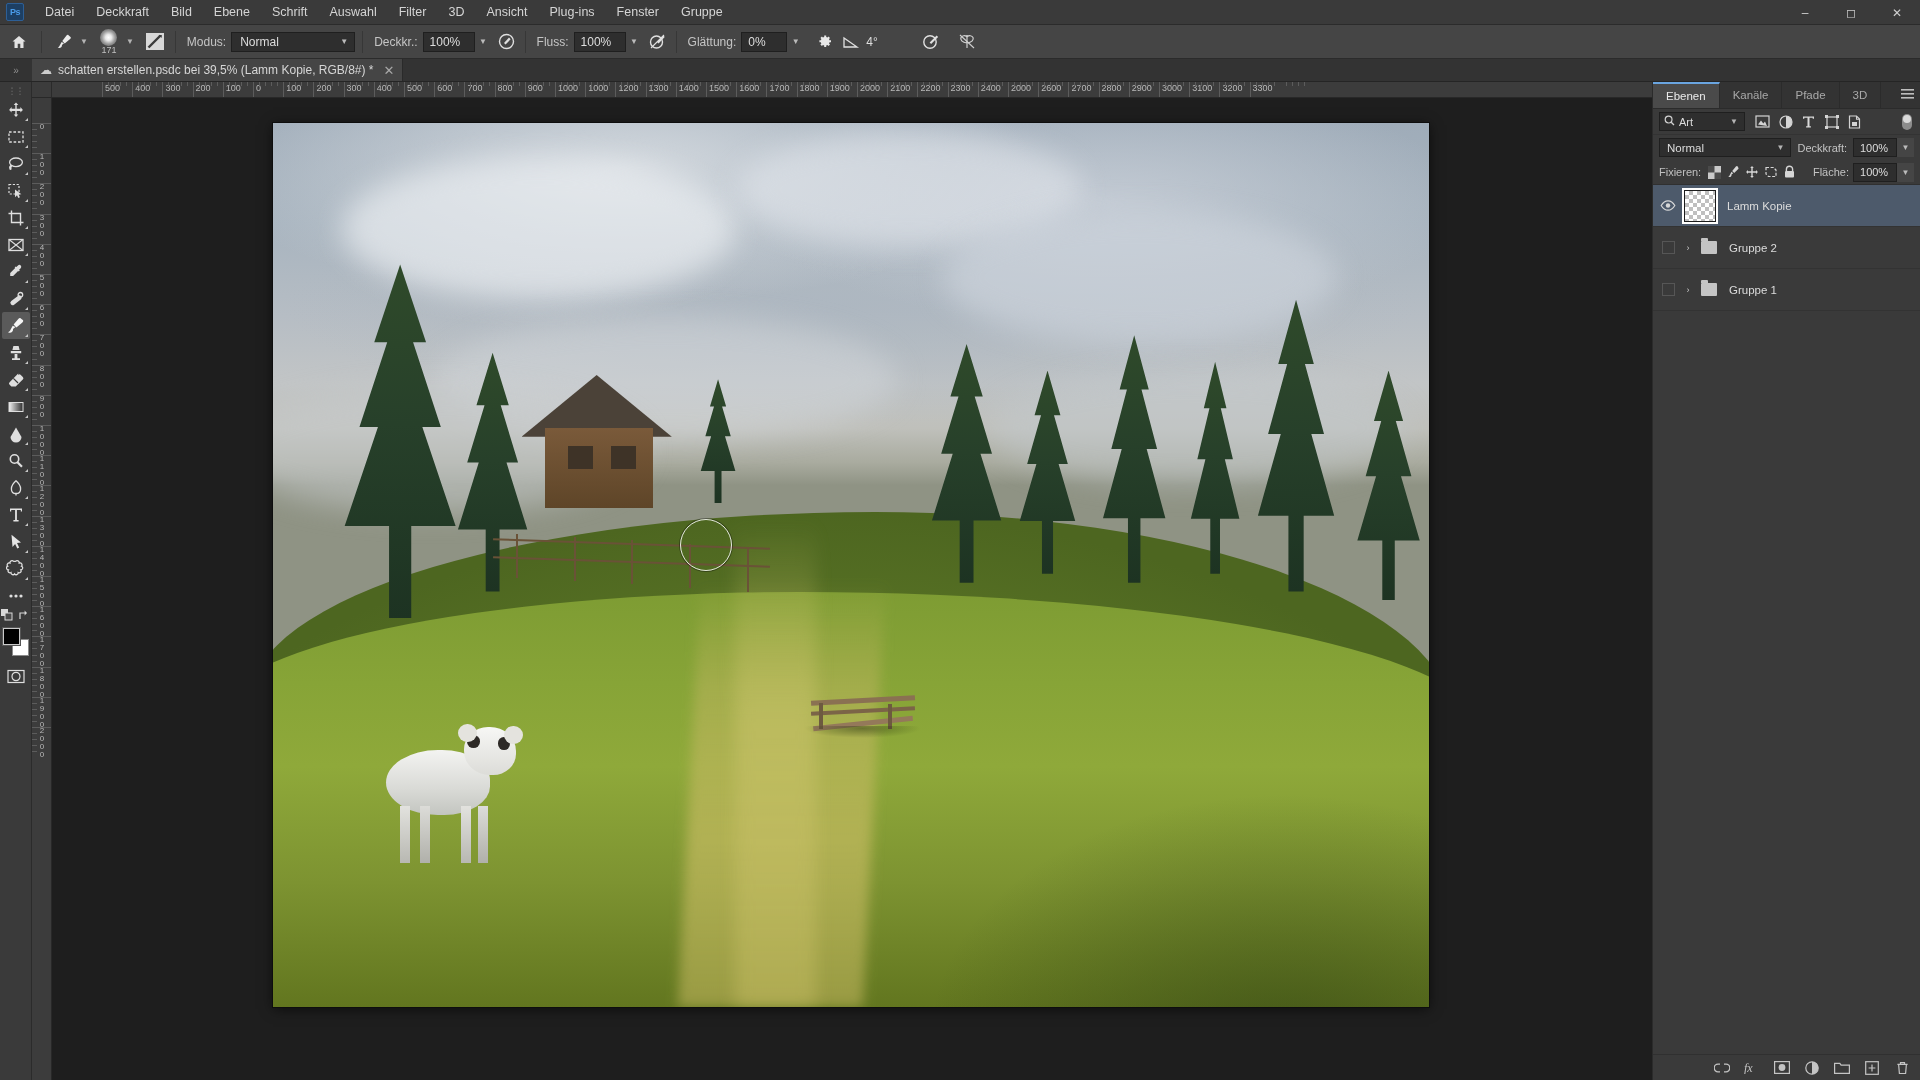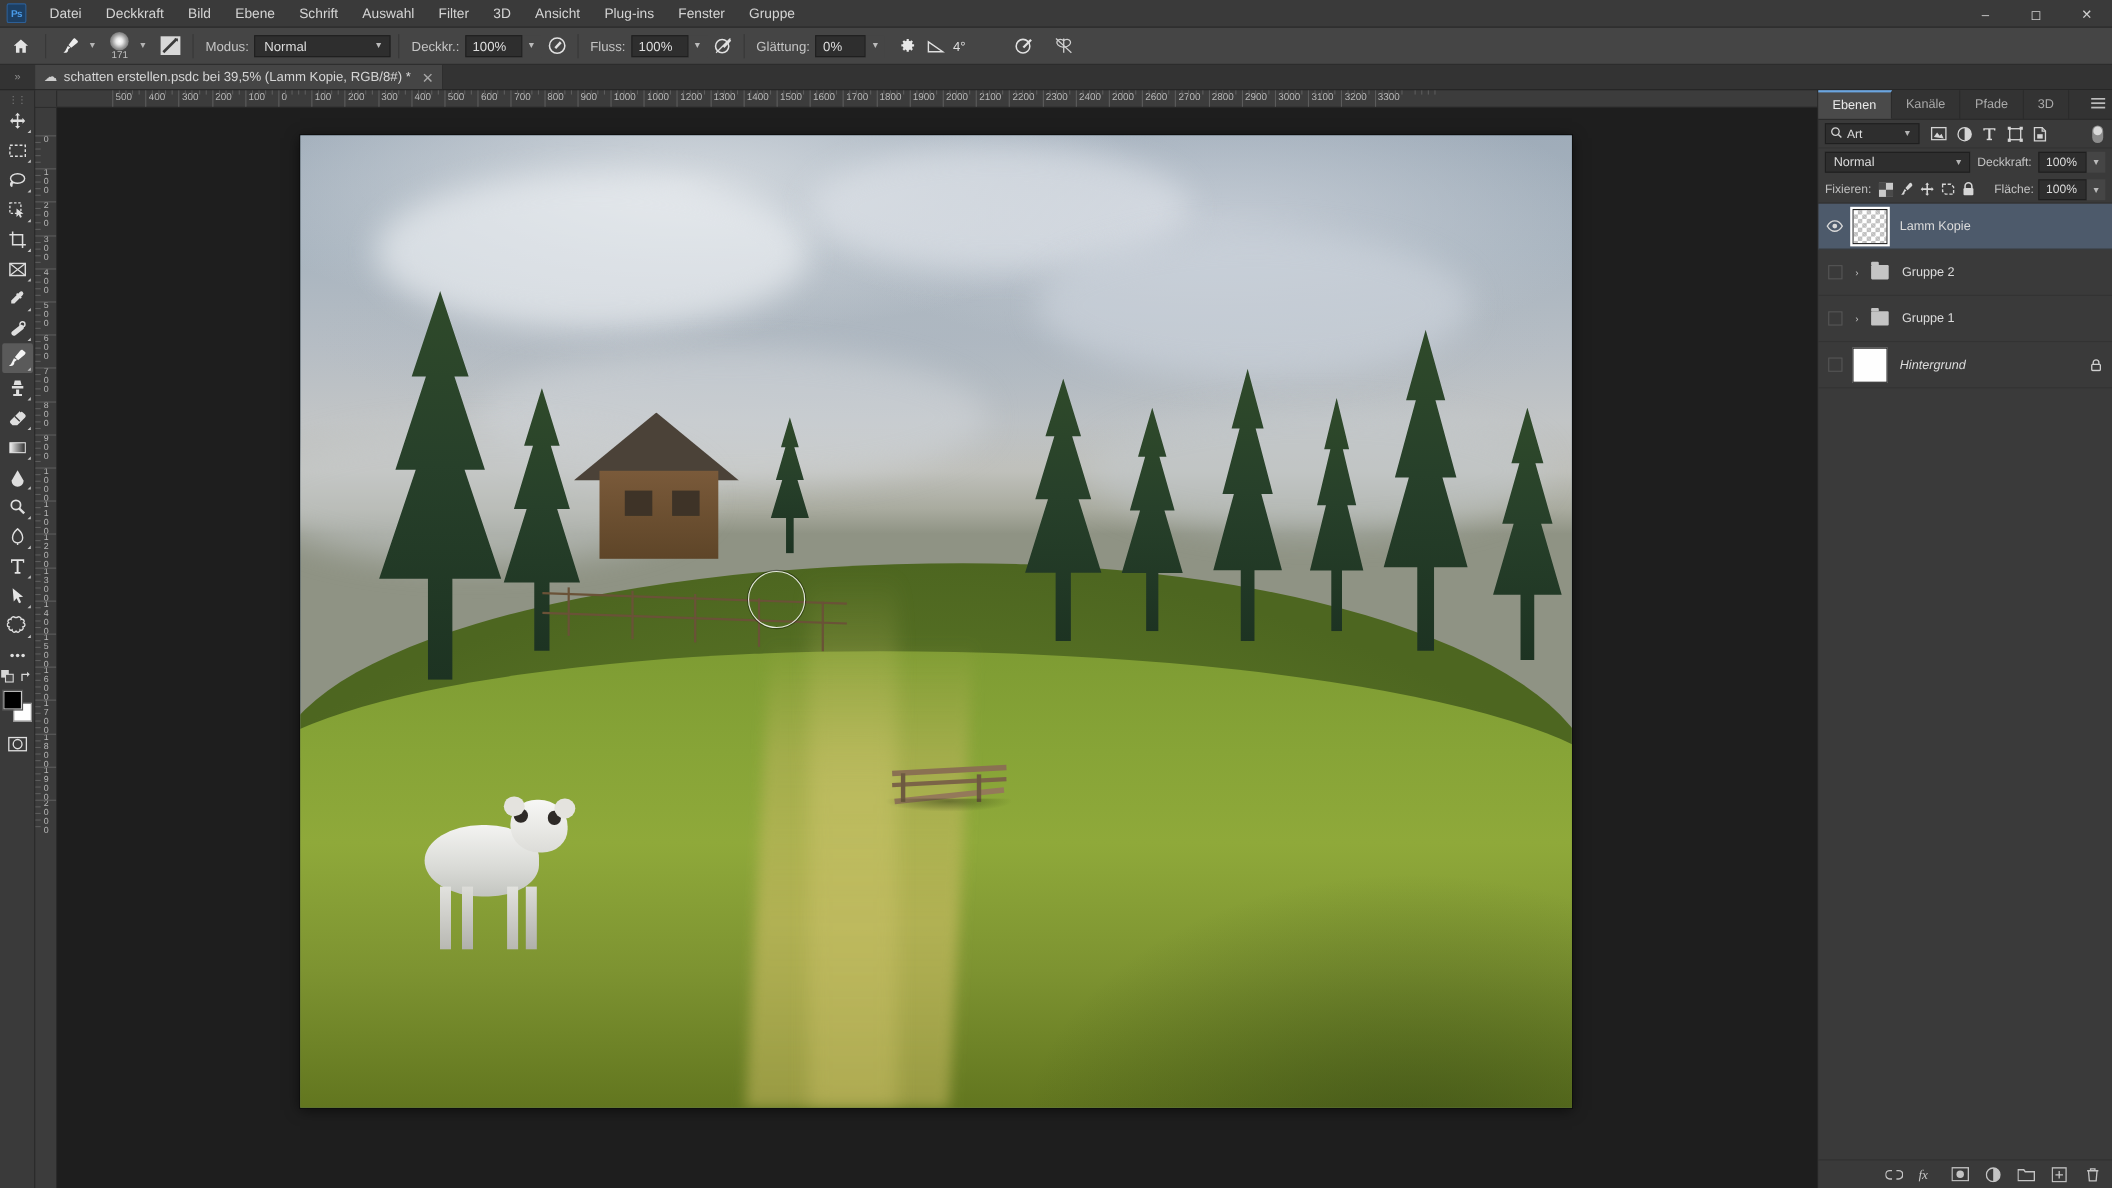--- a/index.html
+++ b/index.html
@@ -1162,35 +1162,20 @@
           <div class="layer">
             <div class="eye">
               <div style="width:13px;height:13px;border:1px solid #565656;"></div>
             </div>
             <div class="grp-arrow">›</div>
             <div class="thumbwrap" style="width: 26px;">
               <div class="folder"></div>
             </div>
             <div class="layername">Gruppe 1</div>
           </div>
-          <div class="layer">
-            <div class="eye">
-              <div style="width:13px;height:13px;border:1px solid #565656;"></div>
-            </div>
-            <div class="thumbwrap">
-              <div class="thumb white"></div>
-            </div>
-            <div class="layername italic">Hintergrund</div>
-            <div class="lock-ico">
-              <svg width="11" height="12" viewBox="0 0 11 12">
-                <path d="M2.9 5.2V3.7a2.6 2.6 0 0 1 5.2 0v1.5" fill="none" stroke="#cfcfcf" stroke-width="1.2"></path>
-                <rect x="1.6" y="5.2" width="7.8" height="5.6" rx="0.8" fill="none" stroke="#cfcfcf" stroke-width="1.2"></rect>
-              </svg>
-            </div>
-          </div>
         </div>
 
       <div class="panel-footer">
         <div class="pf-ico">
           <svg width="16" height="10" viewBox="0 0 16 10">
               <path d="M6 1.2H4a3.8 3.8 0 0 0 0 7.6h2M10 1.2h2a3.8 3.8 0 0 1 0 7.6h-2" fill="none" stroke="#c4c4c4" stroke-width="1.3"></path>
             </svg>
         </div>
         <div class="pf-ico">
           <svg width="16" height="13" viewBox="0 0 16 13">

